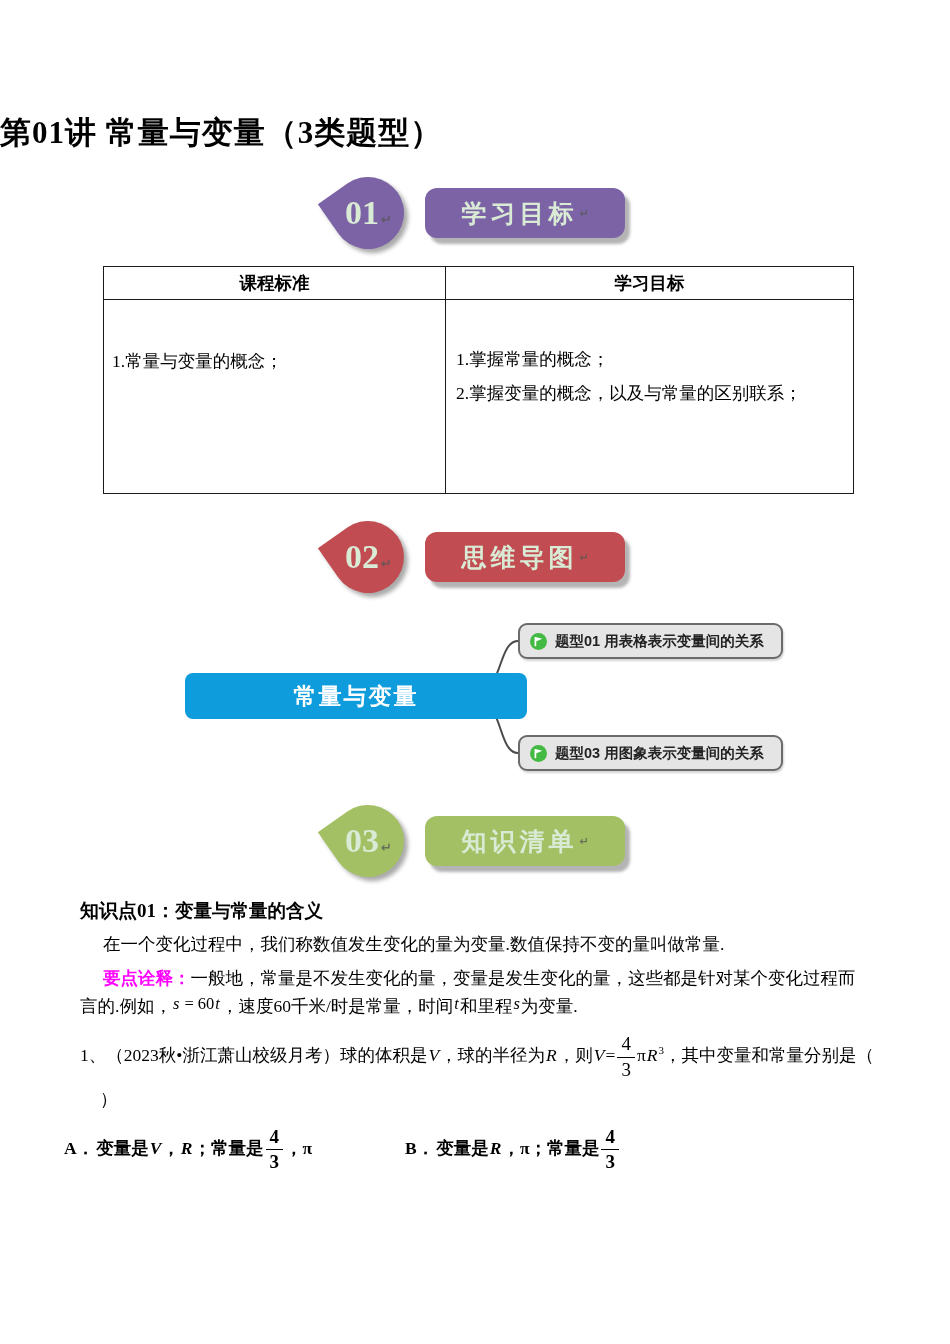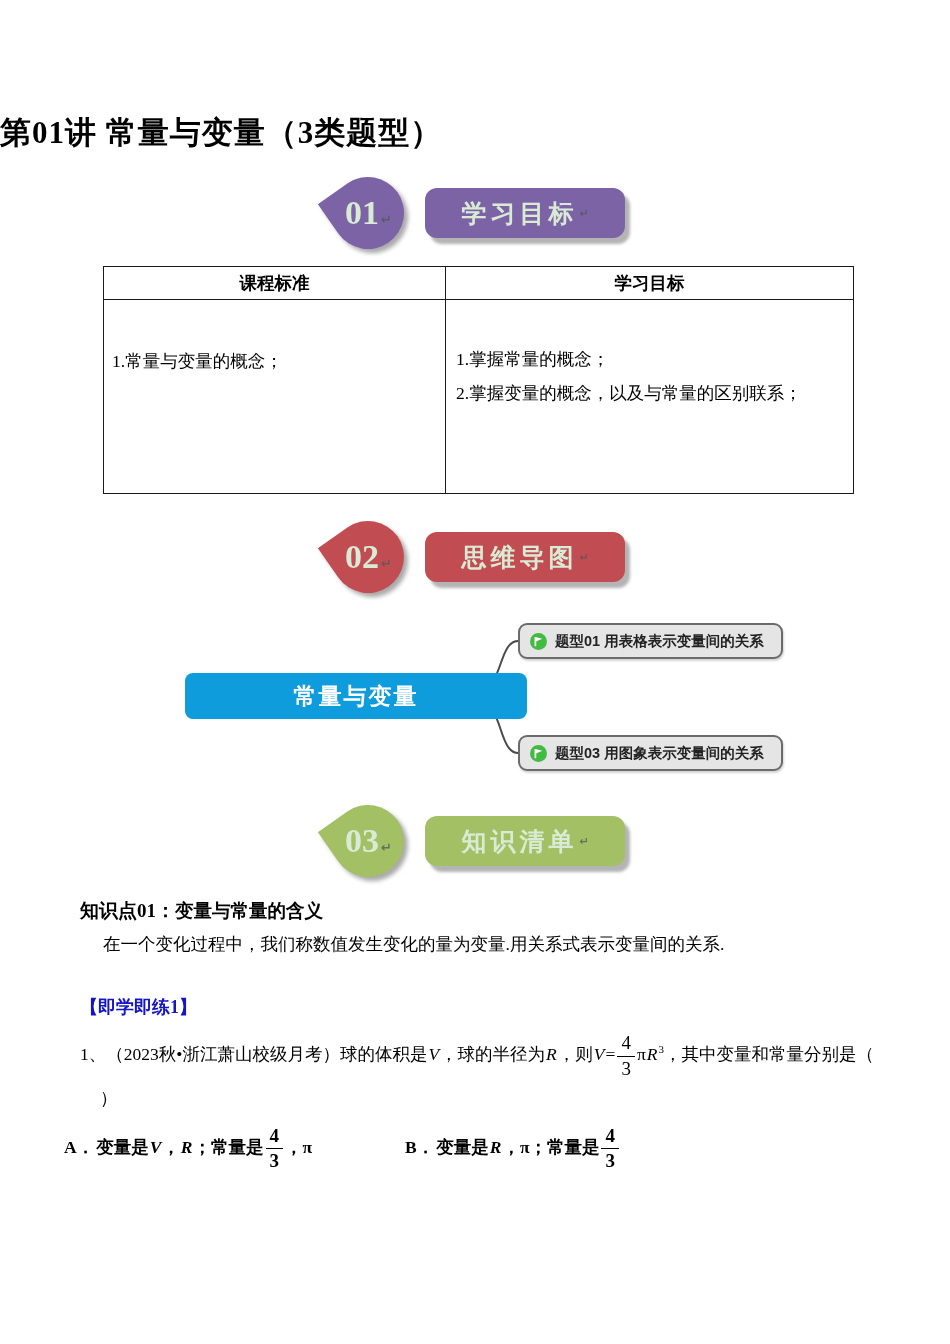--- a/index.html
+++ b/index.html
@@ -208,24 +208,26 @@
     <div class="banner">
       <span>知识清单</span>
         <span class="ret">↵</span>
     </div>
   </div>
 
   <div class="kp-heading">
     <span>知识点01：</span><span class="kp-title">变量与常量的含义</span>
   </div>
 
-  <div class="para indent">在一个变化过程中，我们称数值发生变化的量为变量.用关系式表示变量间的关系.</div>
-
-
-  <div class="practice">【即学即练1】</div>
+  <div class="para indent">在一个变化过程中，我们称数值发生变化的量为变量.数值保持不变的量叫做常量.</div>
+
+  <div class="para indent">
+    <span class="key-label">要点诠释：</span><span>一般地，常量是不发生变化的量，变量是发生变化的量，这些都是针对某个变化过程而言的.例如，</span><span class="eq-raised"><span class="mi">s</span><span> = 60</span><span class="mi">t</span></span><span>，速度60千米/时是常量，时间</span><span class="mi eq-raised">t</span><span>和里程</span><span class="mi eq-raised">s</span><span>为变量.</span>
+  </div>
+
 
   <div class="q-line">
     <span>1、</span><span>（2023秋•浙江萧山校级月考）</span><span>球的体积是</span><span class="mi">V</span><span>，球的半径为</span><span class="mi">R</span><span>，则</span><span class="mi">V</span><span>=</span><span class="frac"><span class="fnum">4</span><span class="fden">3</span></span><span>π</span><span class="mi">R</span><sup class="exp">3</sup><span>，其中变量和常量分别是（</span>
   </div>
   <div class="q-close">）</div>
 
   <div class="options">
     <div class="opt opt-a">
       <span class="lbl">A．</span><span>变量是</span><span class="mi">V</span><span>，</span><span class="mi">R</span><span>；常量是</span><span class="frac"><span class="fnum">4</span><span class="fden">3</span></span><span>，π</span>
     </div>

